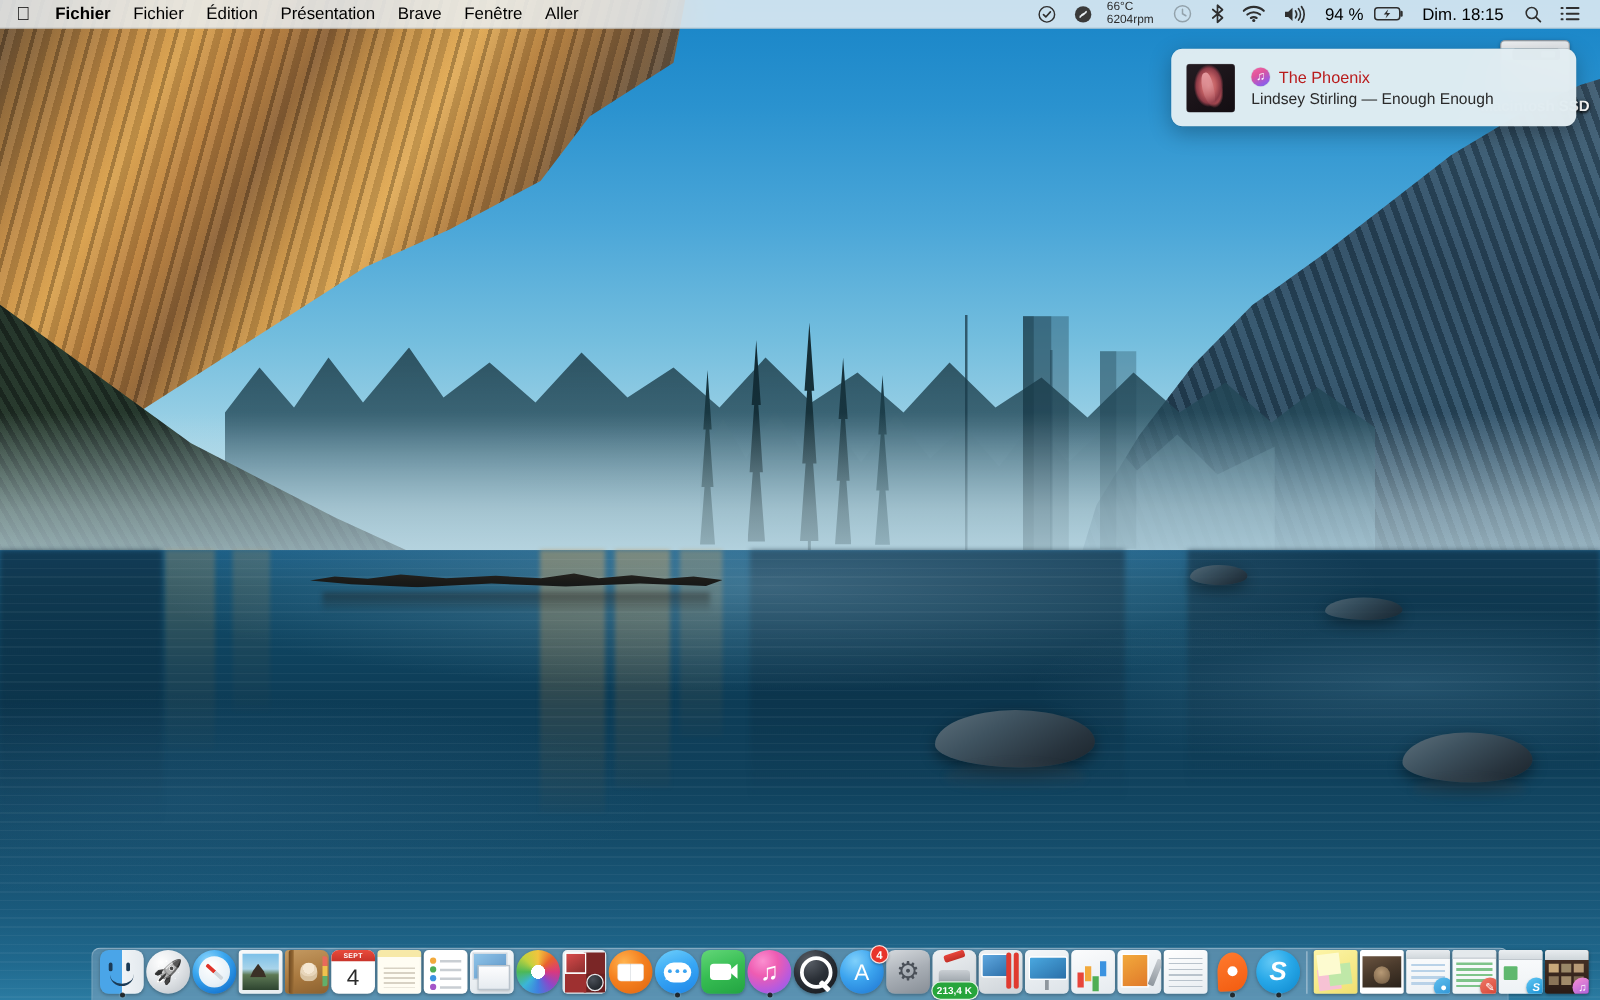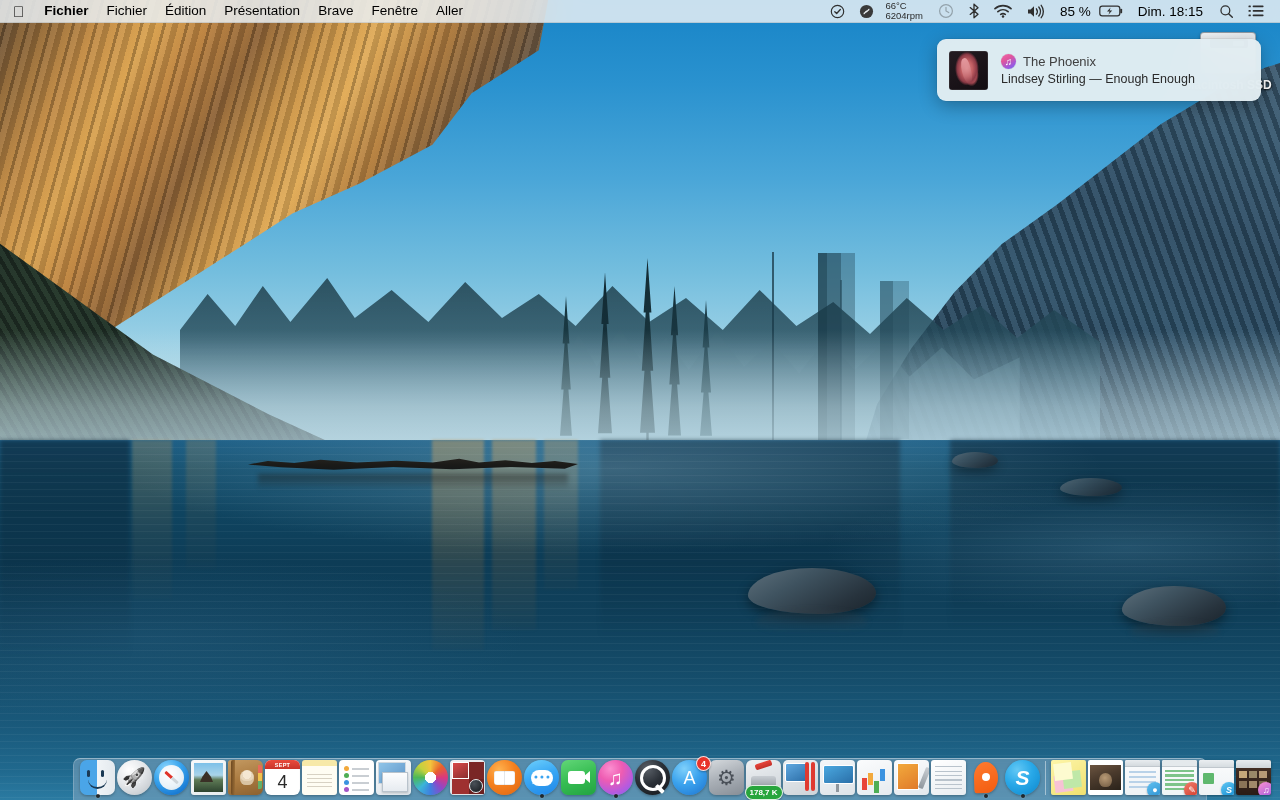--- a/index.html
+++ b/index.html
@@ -256,21 +256,21 @@
   }
   .notif-text { margin-left:13px; display:flex; flex-direction:column; gap:3px; min-width:0; }
   .notif-row1 { display:flex; align-items:center; gap:7px; }
   .itunes-badge {
     width:15px; height:15px; border-radius:50%;
     background:linear-gradient(150deg,#f06aaa 0%, #e1559b 35%, #9b5ae0 75%, #6f6fe8 100%);
     display:flex; align-items:center; justify-content:center;
     color:#fff; font-size:10px; line-height:1; flex:none;
     box-shadow:0 0 0 .5px rgba(0,0,0,.08);
   }
-  .notif-title { font-size:13px; color:#404040; white-space:nowrap; }
+  .notif-title { font-size:13px; color:#b91c1c; white-space:nowrap; }
   .notif-sub { font-size:12.5px; color:#2a2a2a; white-space:nowrap; }
 
   
   #dock {
     position:absolute; left:73px; top:758px; width:1134px; height:42px;
     background:rgba(150,180,205,.45);
     border-top:1px solid rgba(255,255,255,.38);
     border-left:1px solid rgba(255,255,255,.20);
     border-right:1px solid rgba(255,255,255,.20);
     border-radius:7px 7px 0 0;
@@ -814,21 +814,21 @@
       </svg>
     </div>
     <div class="mb-icon">
       <svg width="20" height="15" viewBox="0 0 20 15">
         <path d="M2 5.4 H4.6 L8 2.2 V12.8 L4.6 9.6 H2 Z" fill="#2f2f2f"></path>
         <path d="M10.4 4.8 A4.6 4.6 0 0 1 10.4 10.2" stroke="#2f2f2f" stroke-width="1.35" fill="none" stroke-linecap="round"></path>
         <path d="M12.8 3 A7.4 7.4 0 0 1 12.8 12" stroke="#2f2f2f" stroke-width="1.35" fill="none" stroke-linecap="round"></path>
         <path d="M15.2 1.3 A10 10 0 0 1 15.2 13.7" stroke="#2f2f2f" stroke-width="1.35" fill="none" stroke-linecap="round"></path>
       </svg>
     </div>
-    <div class="mb-stat">85 %</div>
+    <div class="mb-stat">94 %</div>
     <div class="mb-icon" style="padding-left:1px;">
       <svg width="25" height="14" viewBox="0 0 25 14">
         <rect x="0.8" y="2.2" width="20" height="9.6" rx="2.4" fill="none" stroke="#2f2f2f" stroke-width="1.25"></rect>
         <path d="M22.2 5.6 V8.4" stroke="#2f2f2f" stroke-width="1.9" stroke-linecap="round"></path>
         <path d="M11.6 3.4 L8 7.6 H10.6 L9.4 10.8 L13.2 6.4 H10.6 Z" fill="#2f2f2f"></path>
       </svg>
     </div>
     <div class="mb-time">Dim. 18:15</div>
     <div class="mb-icon">
       <svg width="15" height="15" viewBox="0 0 16 16">
@@ -942,21 +942,21 @@
     <div class="dock-ico ic-appstore">A</div>
     <div class="badge">4</div>
   </div>
 
   <div class="dock-item">
     <div class="dock-ico ic-sysprefs">⚙</div>
   </div>
 
   <div class="dock-item">
     <div class="dock-ico ic-cleanmymac"></div>
-    <div class="badge green">178,7 K</div>
+    <div class="badge green">213,4 K</div>
     <div class="dot"></div>
   </div>
 
   <div class="dock-item">
     <div class="dock-ico ic-parallels"></div>
   </div>
 
   <div class="dock-item">
     <div class="dock-ico ic-keynote"></div>
   </div>

